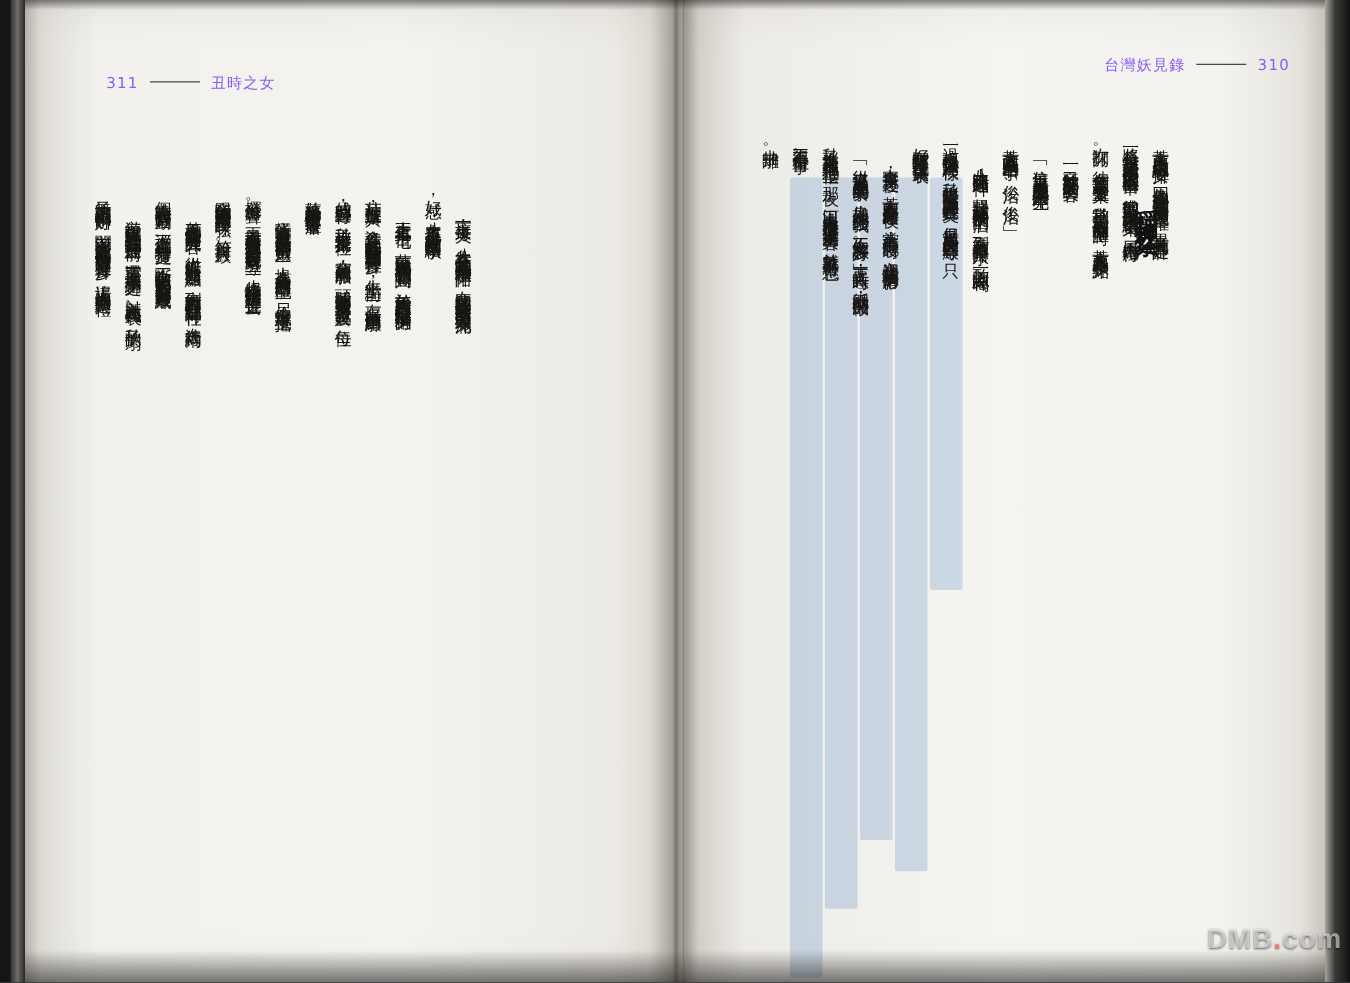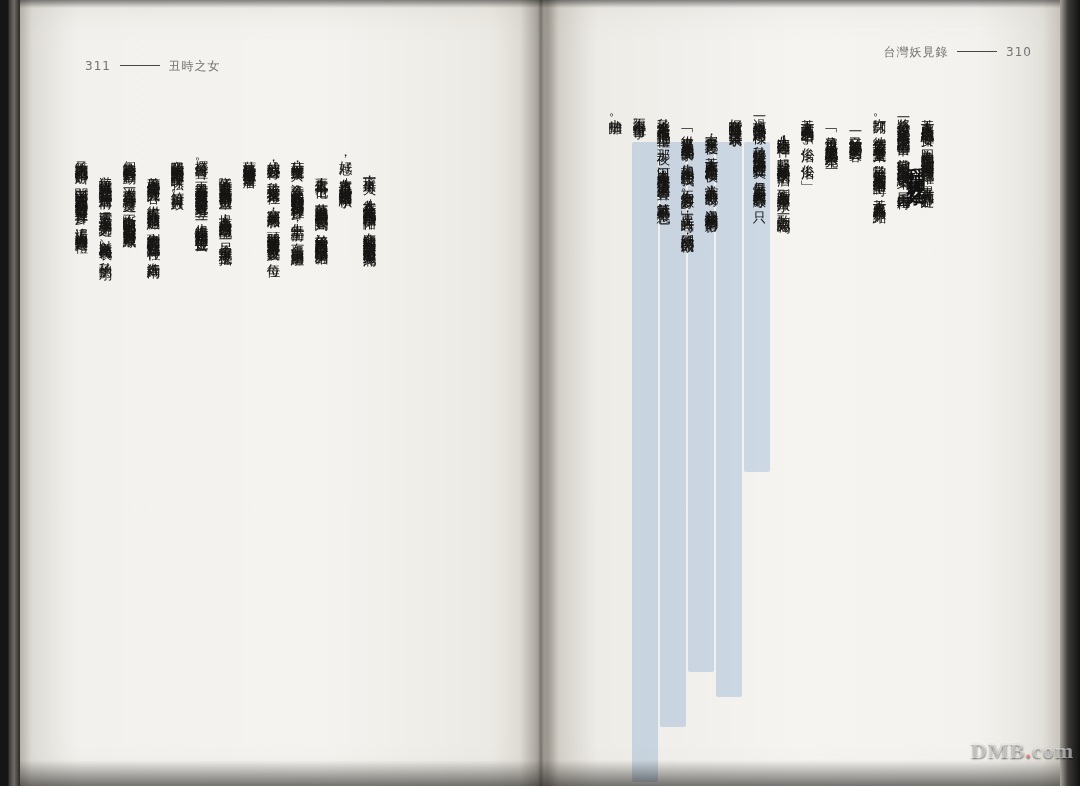--- a/index.html
+++ b/index.html
@@ -72,21 +72,21 @@
     height: 26px;
     background: linear-gradient(0deg, rgba(20,18,16,0.55), rgba(0,0,0,0));
     pointer-events: none;
   }
 
   
   .runhead {
     position: absolute;
     font-family: "DejaVu Sans", sans-serif;
     font-size: 12px;
-    color: #737373;
+    color: #8b5cf6;
     white-space: nowrap;
     letter-spacing: 1px;
   }
   .runhead .rule {
     display: inline-block;
     width: 40px;
     height: 1px;
     background: #4a4641;
     vertical-align: 4px;
     margin: 0 4px;
@@ -143,21 +143,21 @@
     mix-blend-mode: multiply;
     pointer-events: none;
     border-radius: 2px;
   }
 
   
   .watermark {
     position: absolute;
     right: 6px;
     bottom: 22px;
-    font-family: Liberation Serif, serif;
+    font-family: Liberation Sans, sans-serif;
     font-size: 22px;
     font-weight: bold;
     color: rgba(255,255,255,0.55);
     letter-spacing: 1px;
     text-shadow: 0 1px 2px rgba(0,0,0,0.6);
   }
   .watermark .dot { color: rgba(255,120,120,0.8); }
 
   
   .spine {

